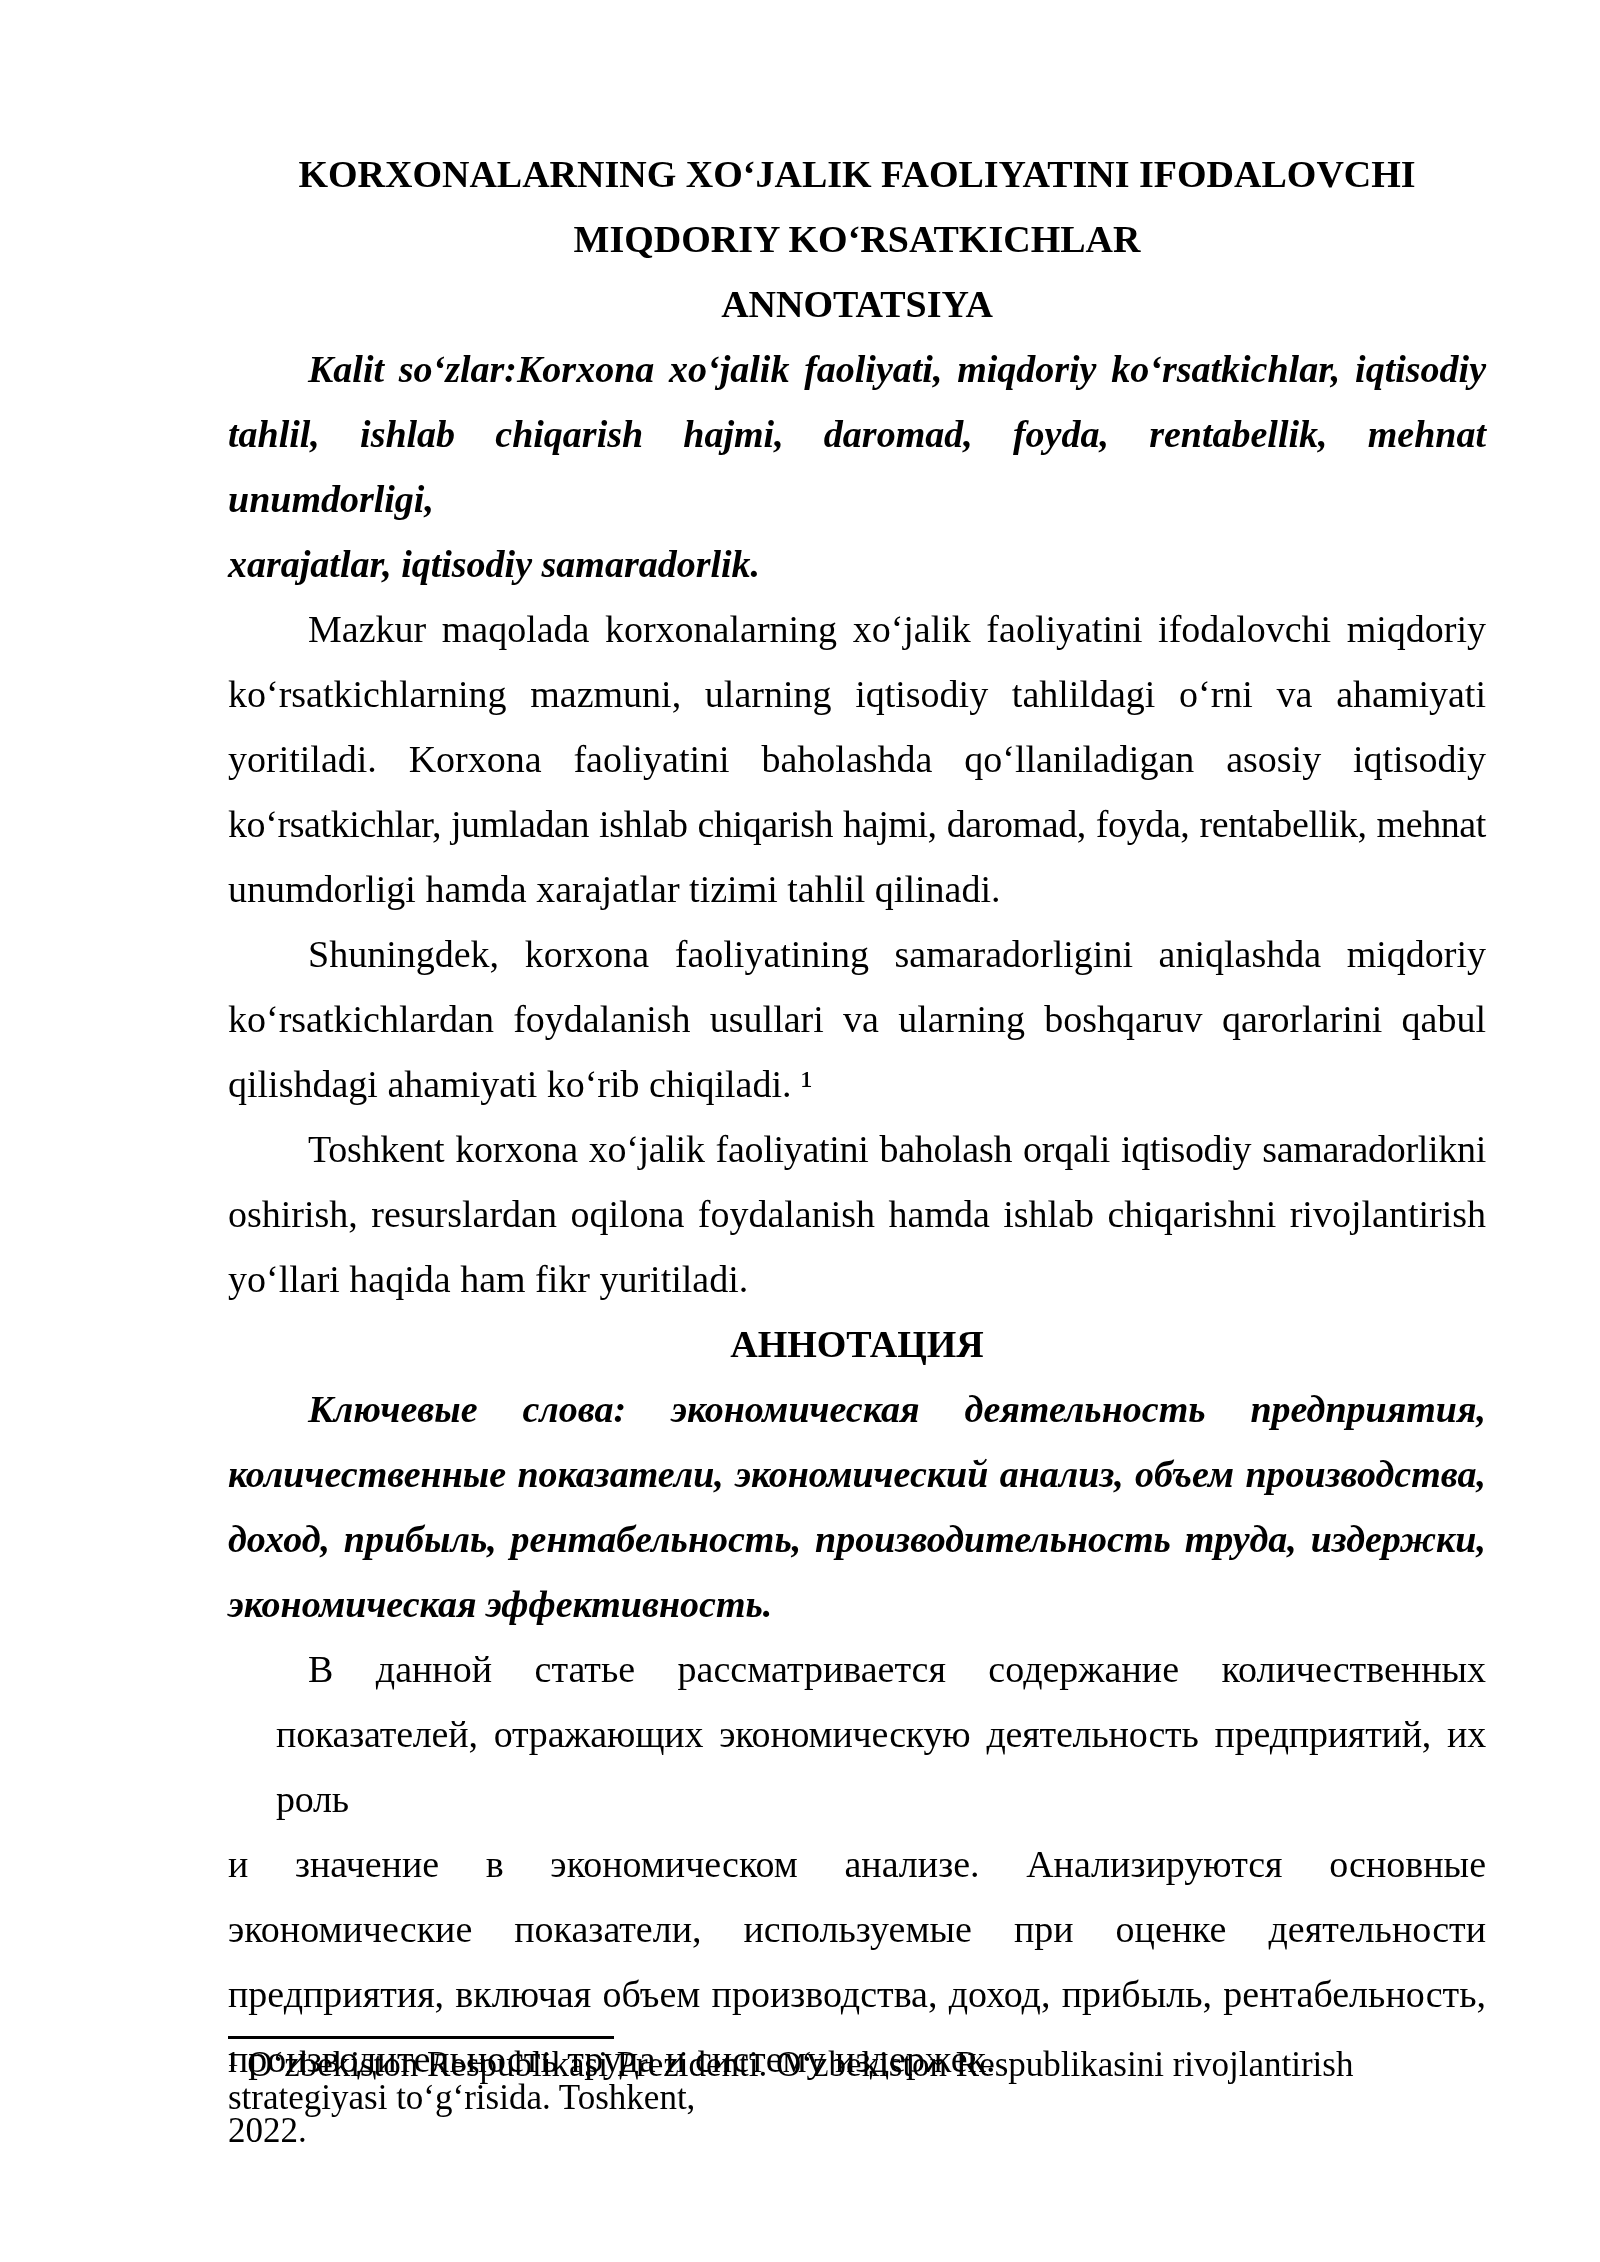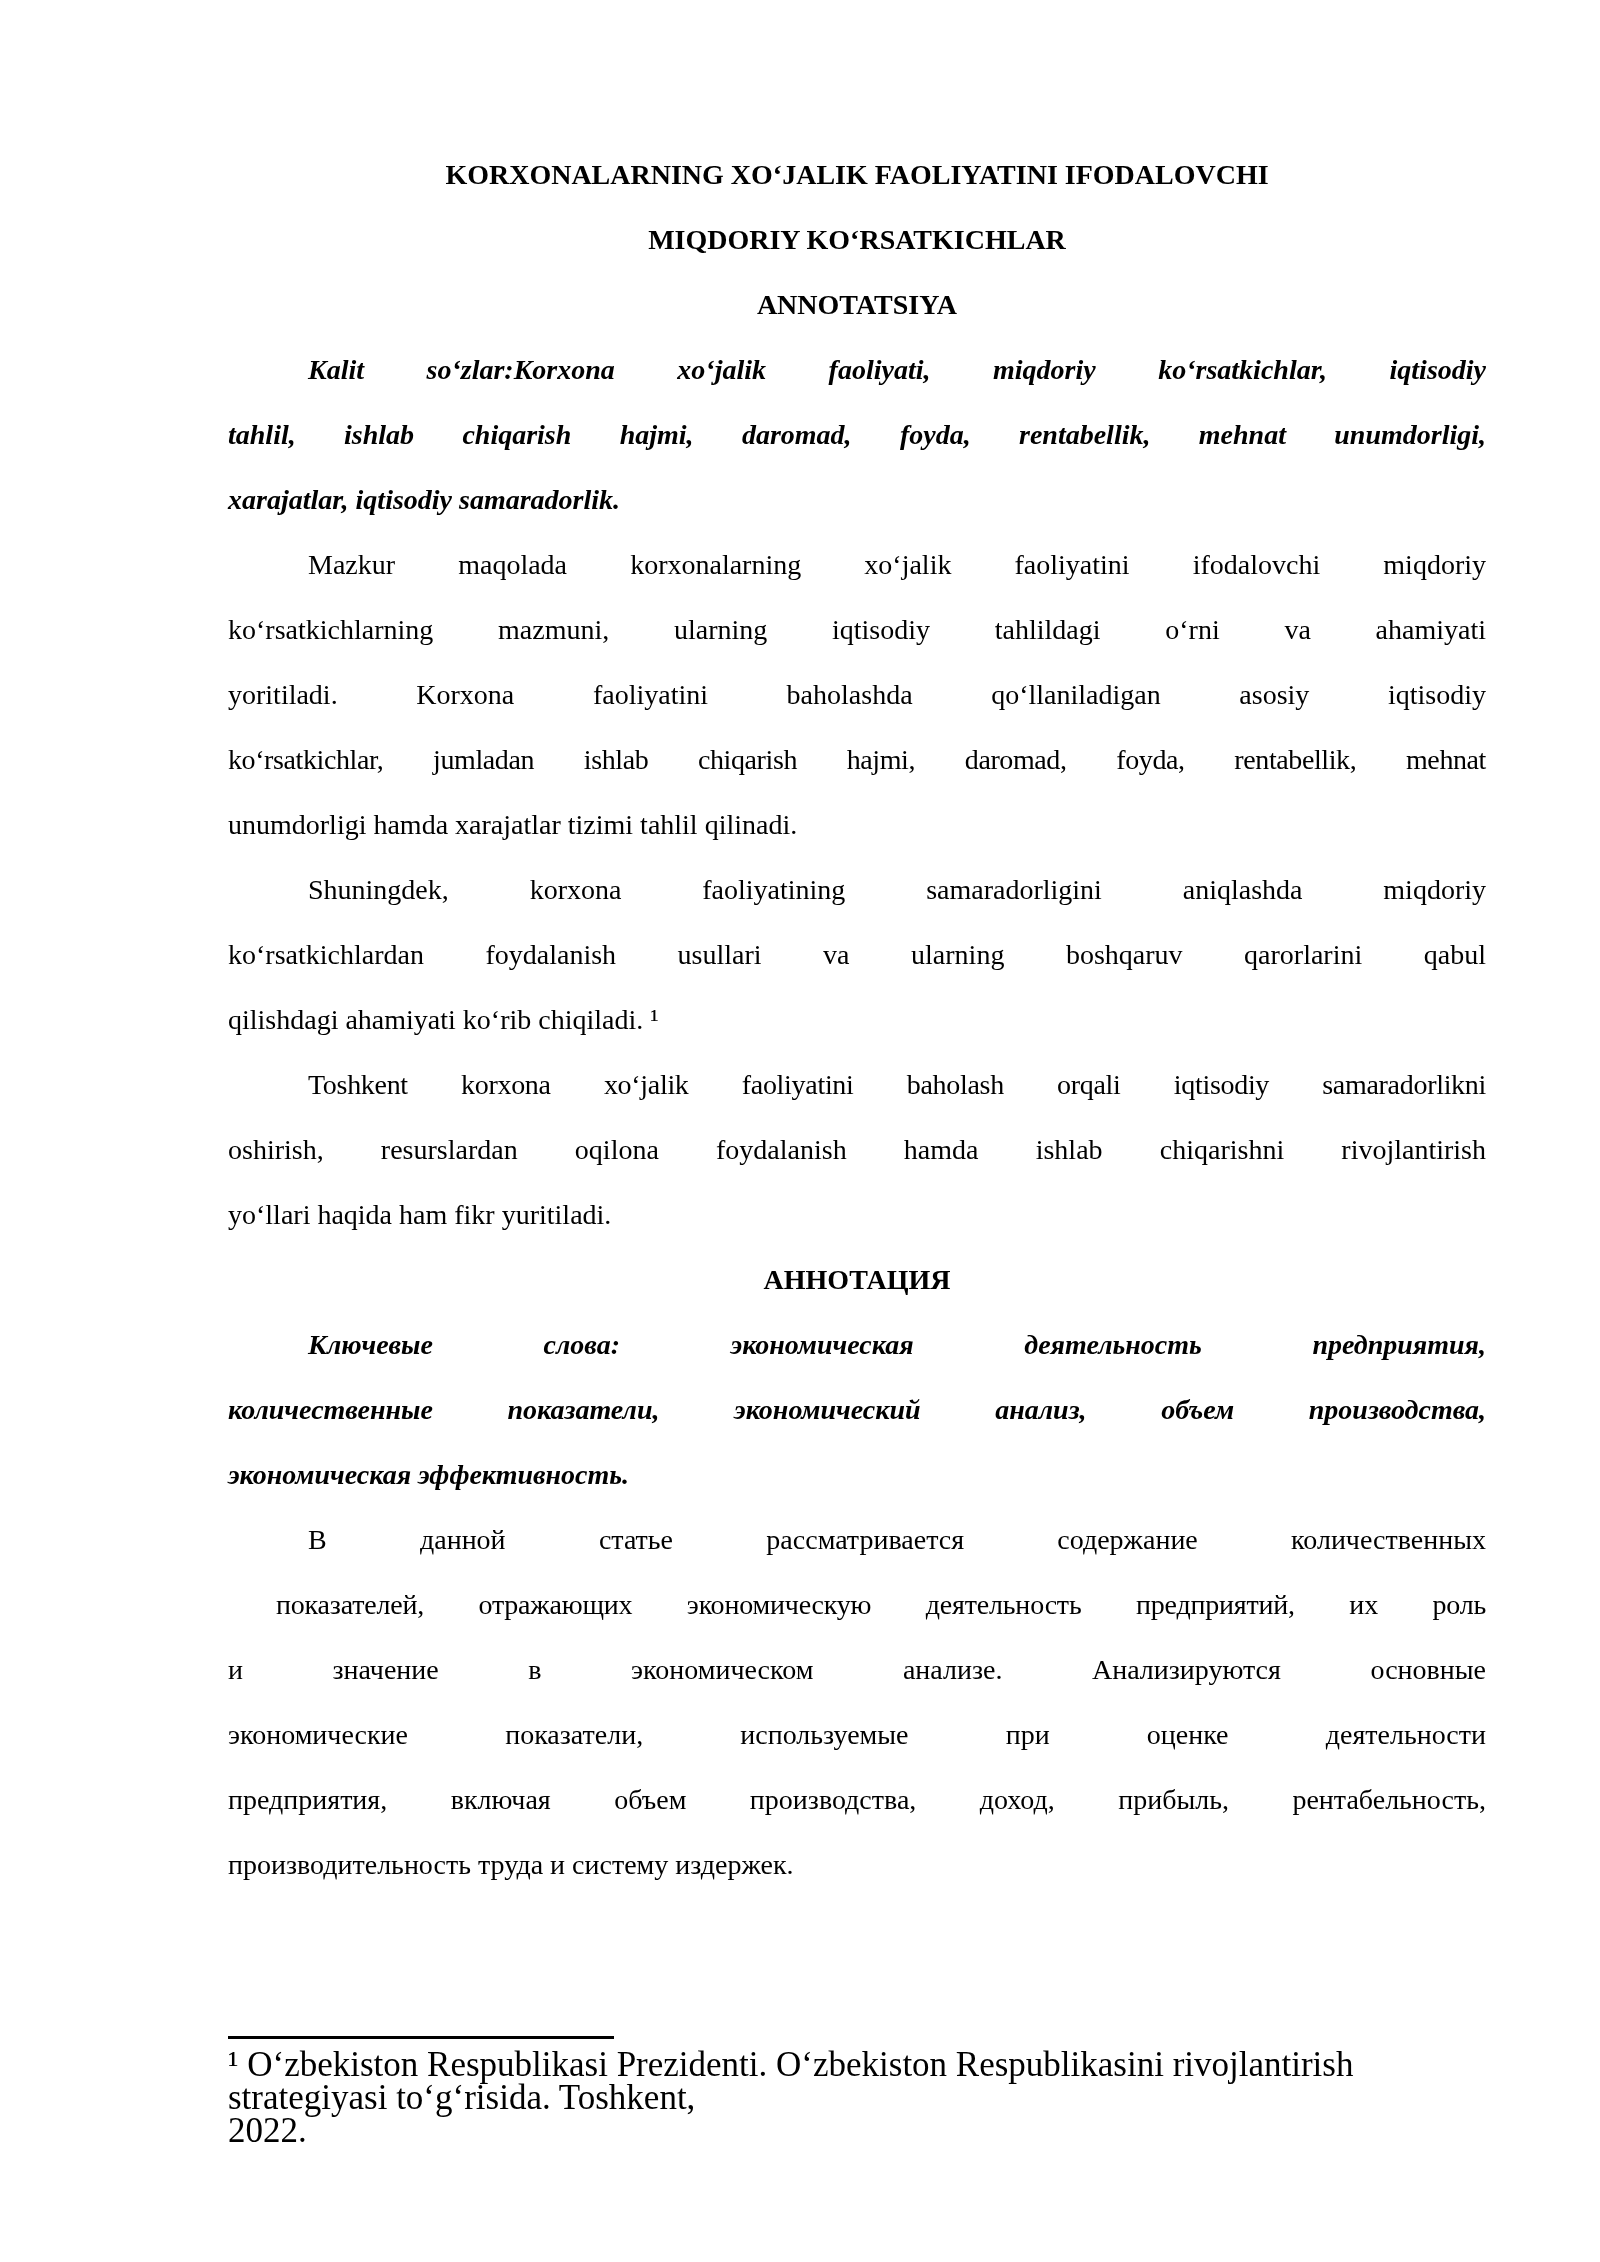--- a/index.html
+++ b/index.html
@@ -13,21 +13,21 @@
     font-family: "Liberation Serif", "DejaVu Serif", serif;
     overflow: hidden;
   }
   .content {
     position: absolute;
     left: 228px;
     top: 142px;
     width: 1258px;
   }
   .ln {
-    font-size: 28px;
+    font-size: 38px;
     line-height: 65px;
     color: #000000;
   }
   
   .jl { text-align: justify; text-align-last: justify; }
   
   .last { text-align: left; text-align-last: left; }
   
   .first { text-indent: 80px; }
   
@@ -86,20 +86,21 @@
         <div class="ln jl first" style="letter-spacing: -0.3px;">Toshkent korxona xo‘jalik faoliyatini baholash orqali iqtisodiy samaradorlikni</div>
         <div class="ln jl" style="">oshirish, resurslardan oqilona foydalanish hamda ishlab chiqarishni rivojlantirish</div>
         <div class="ln last" style="">yo‘llari haqida ham fikr yuritiladi.</div>
       </div>
       <div>
         <div class="ln hl" style="">АННОТАЦИЯ</div>
       </div>
       <div>
         <div class="ln jl first bi" style="">Ключевые слова: экономическая деятельность предприятия,</div>
         <div class="ln jl bi" style="">количественные показатели, экономический анализ, объем производства,</div>
+        <div class="ln jl bi" style="">доход, прибыль, рентабельность, производительность труда, издержки,</div>
         <div class="ln last bi" style="">экономическая эффективность.</div>
       </div>
       <div>
         <div class="ln jl first" style="">В данной статье рассматривается содержание количественных</div>
         <div class="ln jl" style="letter-spacing: -0.2px; margin-left: 48px;">показателей, отражающих экономическую деятельность предприятий, их роль</div>
         <div class="ln jl" style="">и значение в экономическом анализе. Анализируются основные</div>
         <div class="ln jl" style="">экономические показатели, используемые при оценке деятельности</div>
         <div class="ln jl" style="">предприятия, включая объем производства, доход, прибыль, рентабельность,</div>
         <div class="ln last" style="">производительность труда и систему издержек.</div>
       </div>

